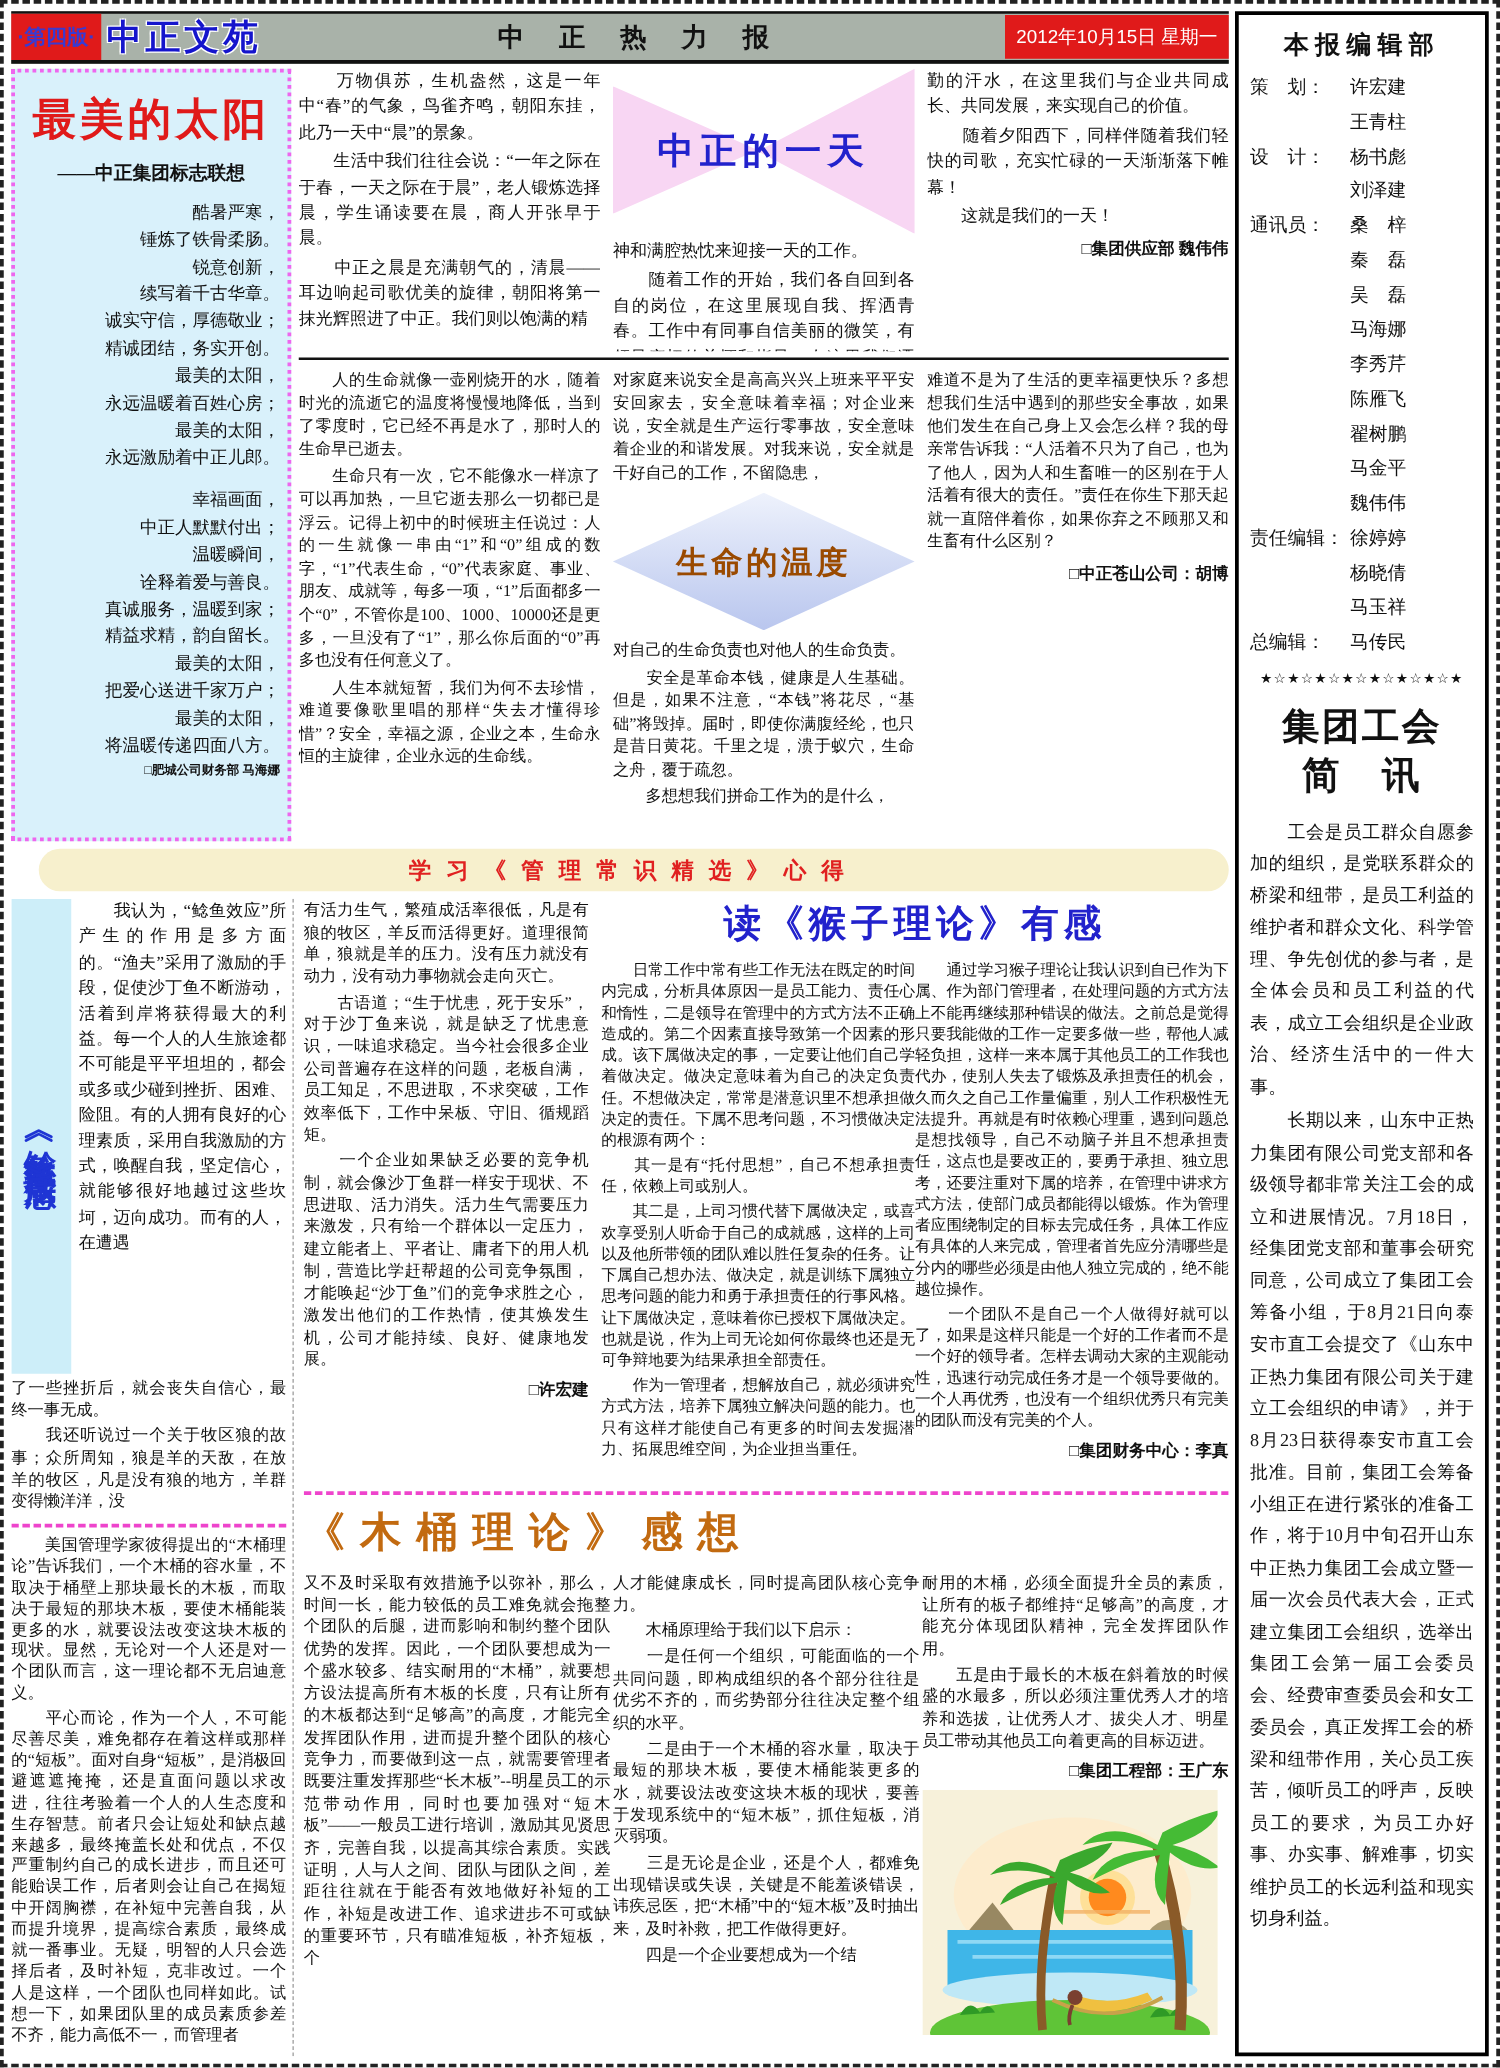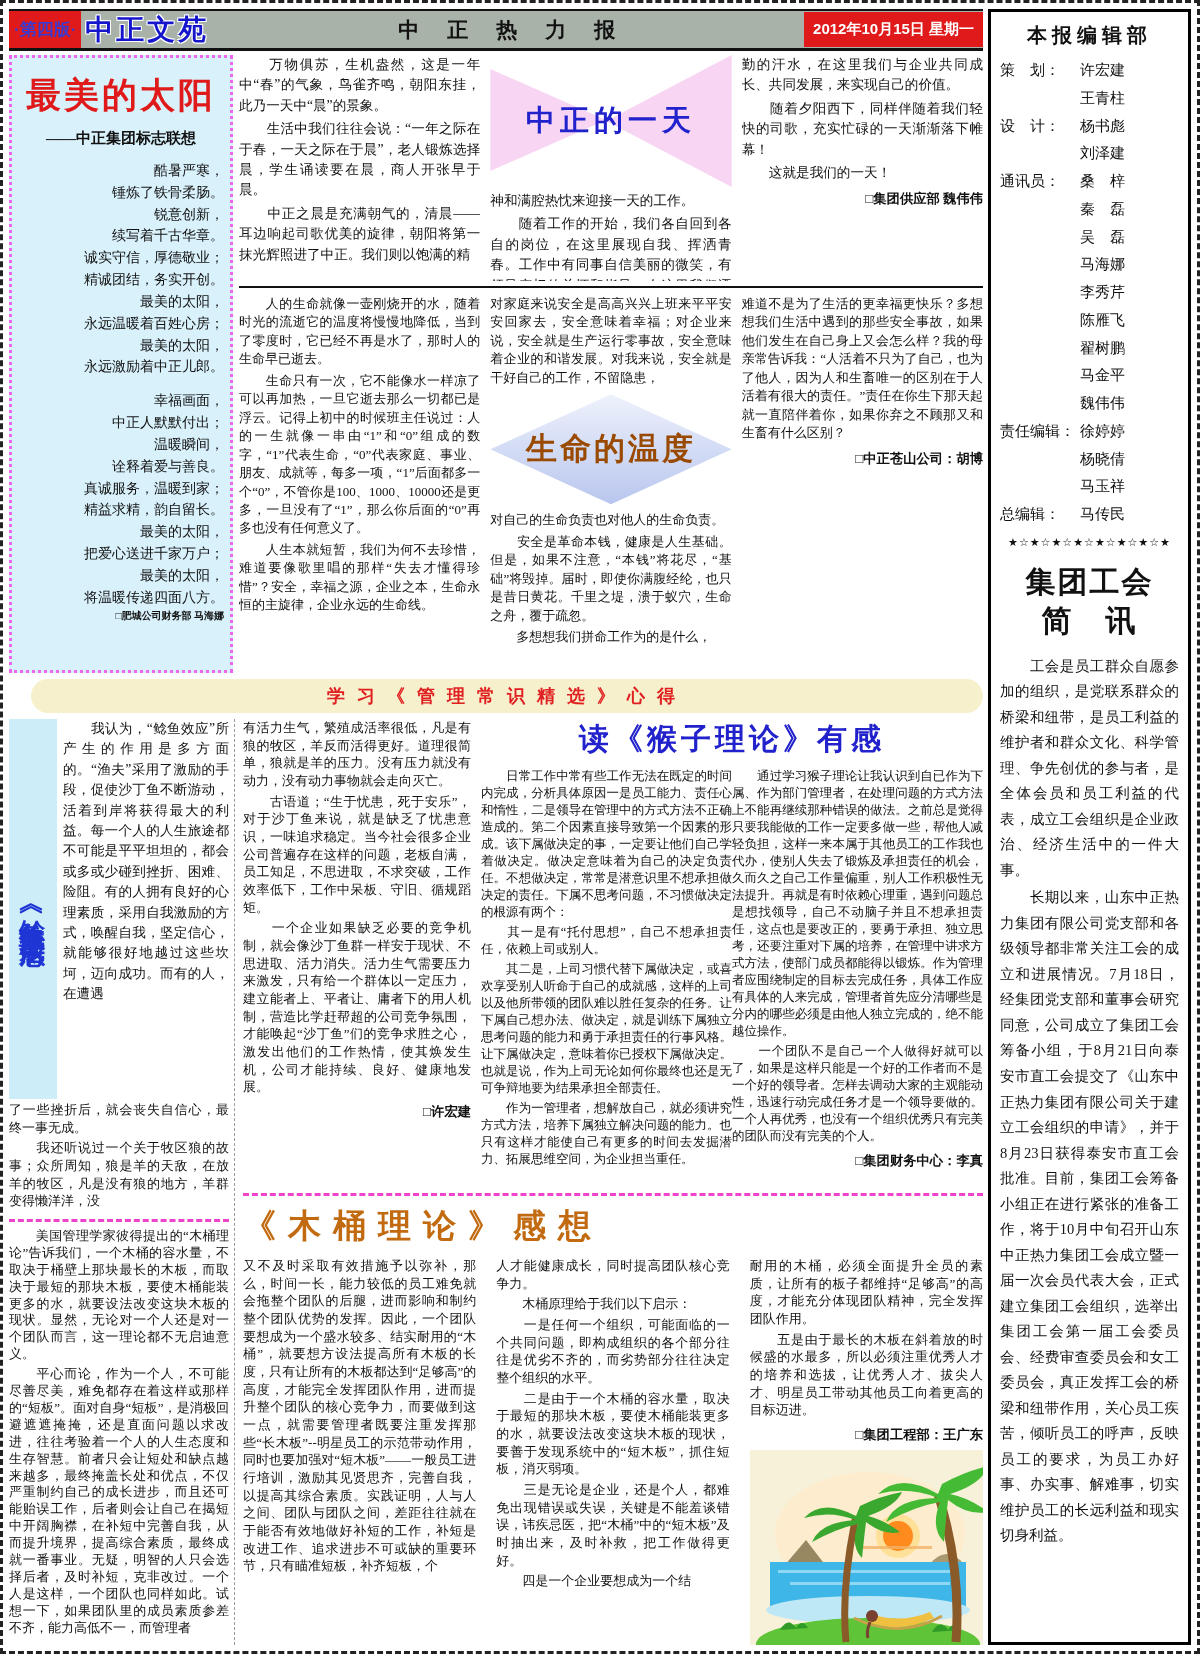--- a/index.html
+++ b/index.html
@@ -17,21 +17,21 @@
 
   
   .masthead{height:42px;flex:0 0 42px;background:var(--header-bar);display:flex;align-items:center;
             border-top:2px solid #111;border-bottom:3px solid #111;margin-bottom:4px;padding-right:0}
   .edition-box{background:var(--accent-red);color:#3a3ad0;font-weight:bold;font-size:17px;
                padding:7px 5px;font-family:"Liberation Sans",sans-serif;white-space:nowrap}
   .section-name{color:#1515cc;font-size:28px;font-weight:bold;letter-spacing:3px;margin-left:4px;
                 font-family:"Liberation Sans",sans-serif;white-space:nowrap;
                 text-shadow:1px 1px 0 #fff,-1px -1px 0 #fff,1px -1px 0 #fff,-1px 1px 0 #fff}
   .paper-name{flex:1;text-align:center;font-size:21px;font-weight:bold;letter-spacing:28px;padding-left:28px;white-space:nowrap}
-  .date-box{background:var(--accent-red);color:#fff;font-size:15px;font-weight:bold;padding:8px 9px;
+  .date-box{background:var(--accent-red);color:#fff;font-size:15px;font-weight:normal;padding:8px 9px;
             font-family:"Liberation Sans",sans-serif;white-space:nowrap}
 
   
   .row1{display:flex;gap:6px;flex:0 0 618px;height:618px;min-height:0}
   .poem-panel{flex:0 0 224px;background:var(--poem-bg);border:3px dotted var(--poem-border);
               padding:10px 6px;text-align:center;overflow:hidden}
   .poem-title{color:var(--accent-red);font-size:35px;font-weight:bold;letter-spacing:3px;
               font-family:"Liberation Sans",sans-serif;margin:4px 0 10px}
   .poem-subtitle{font-weight:bold;font-size:15px;margin-bottom:12px;white-space:nowrap}
   .poem-body{text-align:right;padding-left:30px;font-size:14px;line-height:1.56}
@@ -49,21 +49,21 @@
               clip-path:polygon(100% 0,0 50%,100% 100%)}
   .bowtie .txt{position:absolute;inset:0;display:flex;align-items:center;justify-content:center;
                color:var(--title-blue);font-weight:bold;font-size:29px;letter-spacing:5px;
                font-family:"Liberation Sans",sans-serif;white-space:nowrap}
   .black-rule{border:none;border-top:2px solid #111;margin:5px 0 7px}
   .art-temp{display:flex;gap:10px;flex:1;min-height:0;overflow:hidden}
   .art-temp p{font-size:13px;line-height:1.42}
   .diamond{height:110px;margin:7px 0;background:linear-gradient(180deg,#eef2fc,#b9c6ee);
            clip-path:polygon(50% 0,100% 50%,50% 100%,0 50%);
            display:flex;align-items:center;justify-content:center}
-  .diamond span{color:var(--title-brown);font-weight:bold;font-size:31px;letter-spacing:3px;
+  .diamond span{color:var(--title-brown);font-weight:bold;font-size:25px;letter-spacing:3px;
                 font-family:"Liberation Sans",sans-serif;white-space:nowrap}
   .sig{text-align:right;font-weight:bold;margin-top:7px;font-size:13.3px}
 
   
   .banner{flex:0 0 34px;height:34px;background:var(--banner-bg);border-radius:17px;
           margin:6px 0 6px 22px;display:flex;align-items:center;justify-content:center}
   .banner span{color:var(--banner-red);font-weight:bold;font-size:18px;letter-spacing:12px;
                font-family:"Liberation Sans",sans-serif;white-space:nowrap}
 
   
@@ -83,21 +83,21 @@
   .row2b{display:flex;gap:10px;flex:0 0 468px;height:468px;overflow:hidden}
   .catfish-col2{flex:0 0 228px;overflow:hidden}
   .monkey{flex:1;display:flex;flex-direction:column;min-width:0;overflow:hidden}
   .monkey-title{text-align:center;color:var(--title-blue);font-weight:bold;font-size:30px;
                 letter-spacing:4px;font-family:"Liberation Sans",sans-serif;margin:0 0 8px;white-space:nowrap}
   .monkey-cols{display:flex;flex:1;min-height:0;overflow:hidden}
   .monkey-cols p{font-size:12.5px;line-height:1.36}
   .bucket{flex:1;display:flex;flex-direction:column;min-height:0;overflow:hidden}
   .bucket-title{color:var(--title-brown2);font-weight:bold;font-size:33px;
                 letter-spacing:12px;font-family:"Liberation Sans",sans-serif;margin:2px 0 8px;white-space:nowrap}
-  .bucket-cols{display:flex;gap:20px;flex:1;min-height:0;overflow:hidden}
+  .bucket-cols{display:flex;gap:2px;flex:1;min-height:0;overflow:hidden}
   .beach{margin-top:6px;background:#f7f1da;display:block}
 
   
   .sidebar{flex:1;border:3px solid #000;padding:8px 9px;background:#fff;overflow:hidden;
            display:flex;flex-direction:column}
   .board-title{text-align:center;font-weight:bold;font-size:20px;letter-spacing:5px;margin:2px 0 8px;white-space:nowrap}
   .board-entry{display:flex;font-size:15px;line-height:1.85}
   .board-role{flex:0 0 80px;white-space:nowrap}
   .board-names{flex:1}
   .board-names div{white-space:nowrap}

